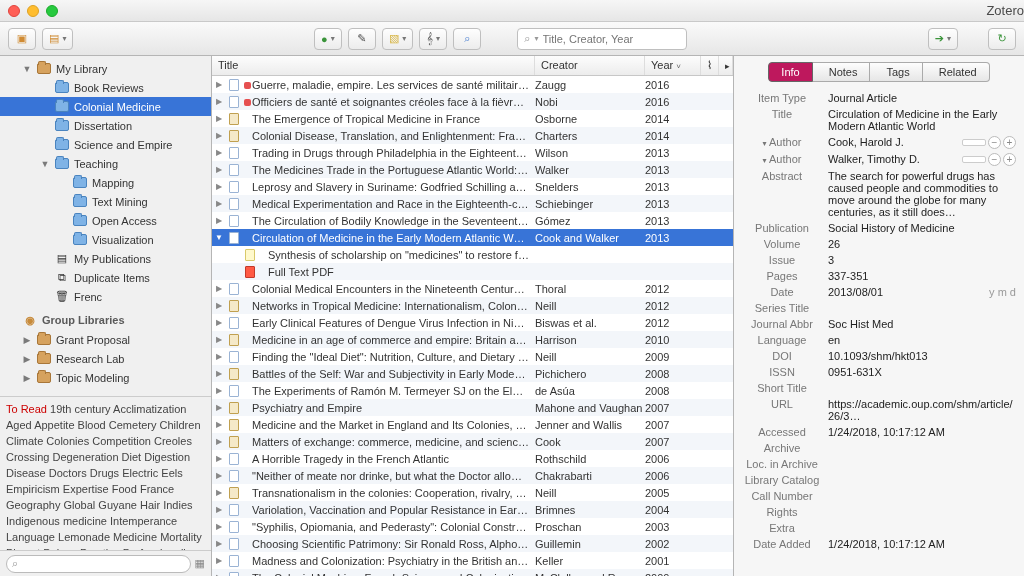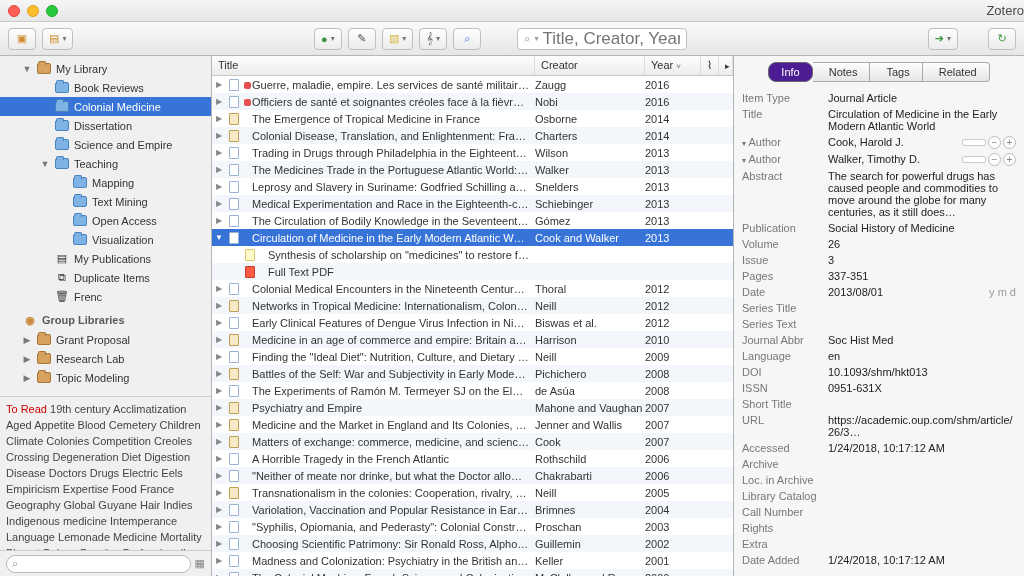--- a/index.html
+++ b/index.html
@@ -7,21 +7,21 @@
 .titlebar { height: 22px; background: linear-gradient(#f6f6f6,#e6e6e6); border-bottom:1px solid #c9c9c9; display:flex; align-items:center; padding:0 8px; position:relative; }
 .traffic { display:flex; gap:7px; }
 .tl { width:12px; height:12px; border-radius:50%; }
 .tl.red{background:#ff5f56;border:1px solid #e0443e;} .tl.yel{background:#ffbd2e;border:1px solid #dea123;} .tl.grn{background:#27c93f;border:1px solid #1aab29;}
 .titlebar-title{position:absolute; left:0; right:0; text-align:right; font-size:13px; color:#4a4a4a;}
 .toolbar{height:34px; background:linear-gradient(#fafafa,#e6e6e6); border-bottom:1px solid #b5b5b5; display:flex; align-items:center; padding:0 8px; gap:6px;}
 .tspacer{flex:1;}
 .tbtn{height:22px; min-width:28px; border:1px solid #bfbfbf; border-radius:4px; background:linear-gradient(#fefefe,#ececec); display:inline-flex; align-items:center; justify-content:center; padding:0 6px; font-size:11px; color:#555;}
 .tbtn .caret{font-size:8px; margin-left:3px; color:#777;}
 .tsearch{width:170px; height:22px; border:1px solid #bfbfbf; border-radius:4px; background:#fff; display:flex; align-items:center; padding:0 6px; color:#999;}
-.tsearch input{border:none; outline:none; font-size:17px; width:100%; background:transparent;}
+.tsearch input{border:none; outline:none; font-size:11px; width:100%; background:transparent;}
 .main{display:flex; height:calc(576px - 22px - 34px);}
 .left{width:212px; background:#f0f0f0; border-right:1px solid #b5b5b5; display:flex; flex-direction:column;}
 .tree{flex:1; overflow:auto; padding-top:3px;}
 .trow{display:flex; align-items:center; height:19px; padding-left:6px; gap:4px; cursor:default;}
 .trow .disc{width:10px; text-align:center; color:#7a7a7a; font-size:9px;}
 .trow .ic{width:16px; height:14px; display:inline-flex; align-items:center; justify-content:center;}
 .fold{width:14px;height:11px;background:#7fb3e6;border:1px solid #4a84bf;border-radius:2px;position:relative;}
 .fold.brown{background:#d6a25e;border-color:#a87638;}
 .fold::before{content:"";position:absolute;top:-3px;left:0;width:6px;height:3px;background:inherit;border:1px solid;border-color:inherit;border-bottom:none;border-radius:2px 2px 0 0;}
 .trow.sel{background:#3874d7; color:#fff;}
@@ -51,24 +51,24 @@
 .irow .dot{width:10px; text-align:center;}
 .irow .ttl{flex:1; white-space:nowrap; overflow:hidden; text-overflow:ellipsis; padding-right:6px;}
 .irow .cr{width:110px; white-space:nowrap; overflow:hidden; text-overflow:ellipsis;}
 .irow .yr{width:56px;}
 .irow .at{width:18px;} .irow .mn{width:14px;}
 .dot-r{display:inline-block;width:7px;height:7px;background:#e65050;border-radius:2px;}
 .right{width:290px; background:#f6f6f6; display:flex; flex-direction:column;}
 .rtabs{display:flex; justify-content:center; gap:0; padding:6px 0 4px 0;}
 .rtab{height:20px; border:1px solid #aaa; background:linear-gradient(#fdfdfd,#e6e6e6); font-size:11px; padding:0 12px; display:flex; align-items:center; color:#333;}
 .rtab:first-child{border-radius:4px 0 0 4px;} .rtab:last-child{border-radius:0 4px 4px 0;} .rtab+.rtab{border-left:none;padding-left:16px;}
-.rtab.active{background:#4c1d95; color:#fff; border-color:#666;border-radius:8px;}
+.rtab.active{background:#be185d; color:#fff; border-color:#666;}
 .meta{flex:1; overflow:auto; padding:4px 8px 8px 8px; font-size:11px;}
 .mrow{display:flex; align-items:flex-start; padding:2px 0; gap:6px;}
-.mlab{width:80px; text-align:left; color:#777; flex-shrink:0;}
+.mlab{width:80px; text-align:center; color:#777; flex-shrink:0;}
 .mval{flex:1; color:#222; word-break:break-word;}
 .mctl{display:flex; gap:2px; align-items:center;}
 .rnd{width:13px;height:13px;border:1px solid #bbb;border-radius:50%;background:#fff;display:inline-flex;align-items:center;justify-content:center;font-size:10px;color:#888;line-height:1;}
 .rowbtn{height:7px; width:24px; border:1px solid #ccc; border-radius:2px; background:#fff;}
 </style>
 </head>
 <body>
 
 <div class="titlebar">
   <div class="traffic">
@@ -687,24 +687,20 @@
         <div class="mrow">
           <div class="mlab">Date</div>
           <div class="mval">2013/08/01</div>
           <div class="mctl" style="color:#999">y m d</div>
         </div>
         <div class="mrow">
           <div class="mlab">Series Title</div>
           <div class="mval"></div>
         </div>
         <div class="mrow">
-          <div class="mlab">Series Text</div>
-          <div class="mval"></div>
-        </div>
-        <div class="mrow">
           <div class="mlab">Journal Abbr</div>
           <div class="mval">Soc Hist Med</div>
         </div>
         <div class="mrow">
           <div class="mlab">Language</div>
           <div class="mval">en</div>
         </div>
         <div class="mrow">
           <div class="mlab">DOI</div>
           <div class="mval">10.1093/shm/hkt013</div>

